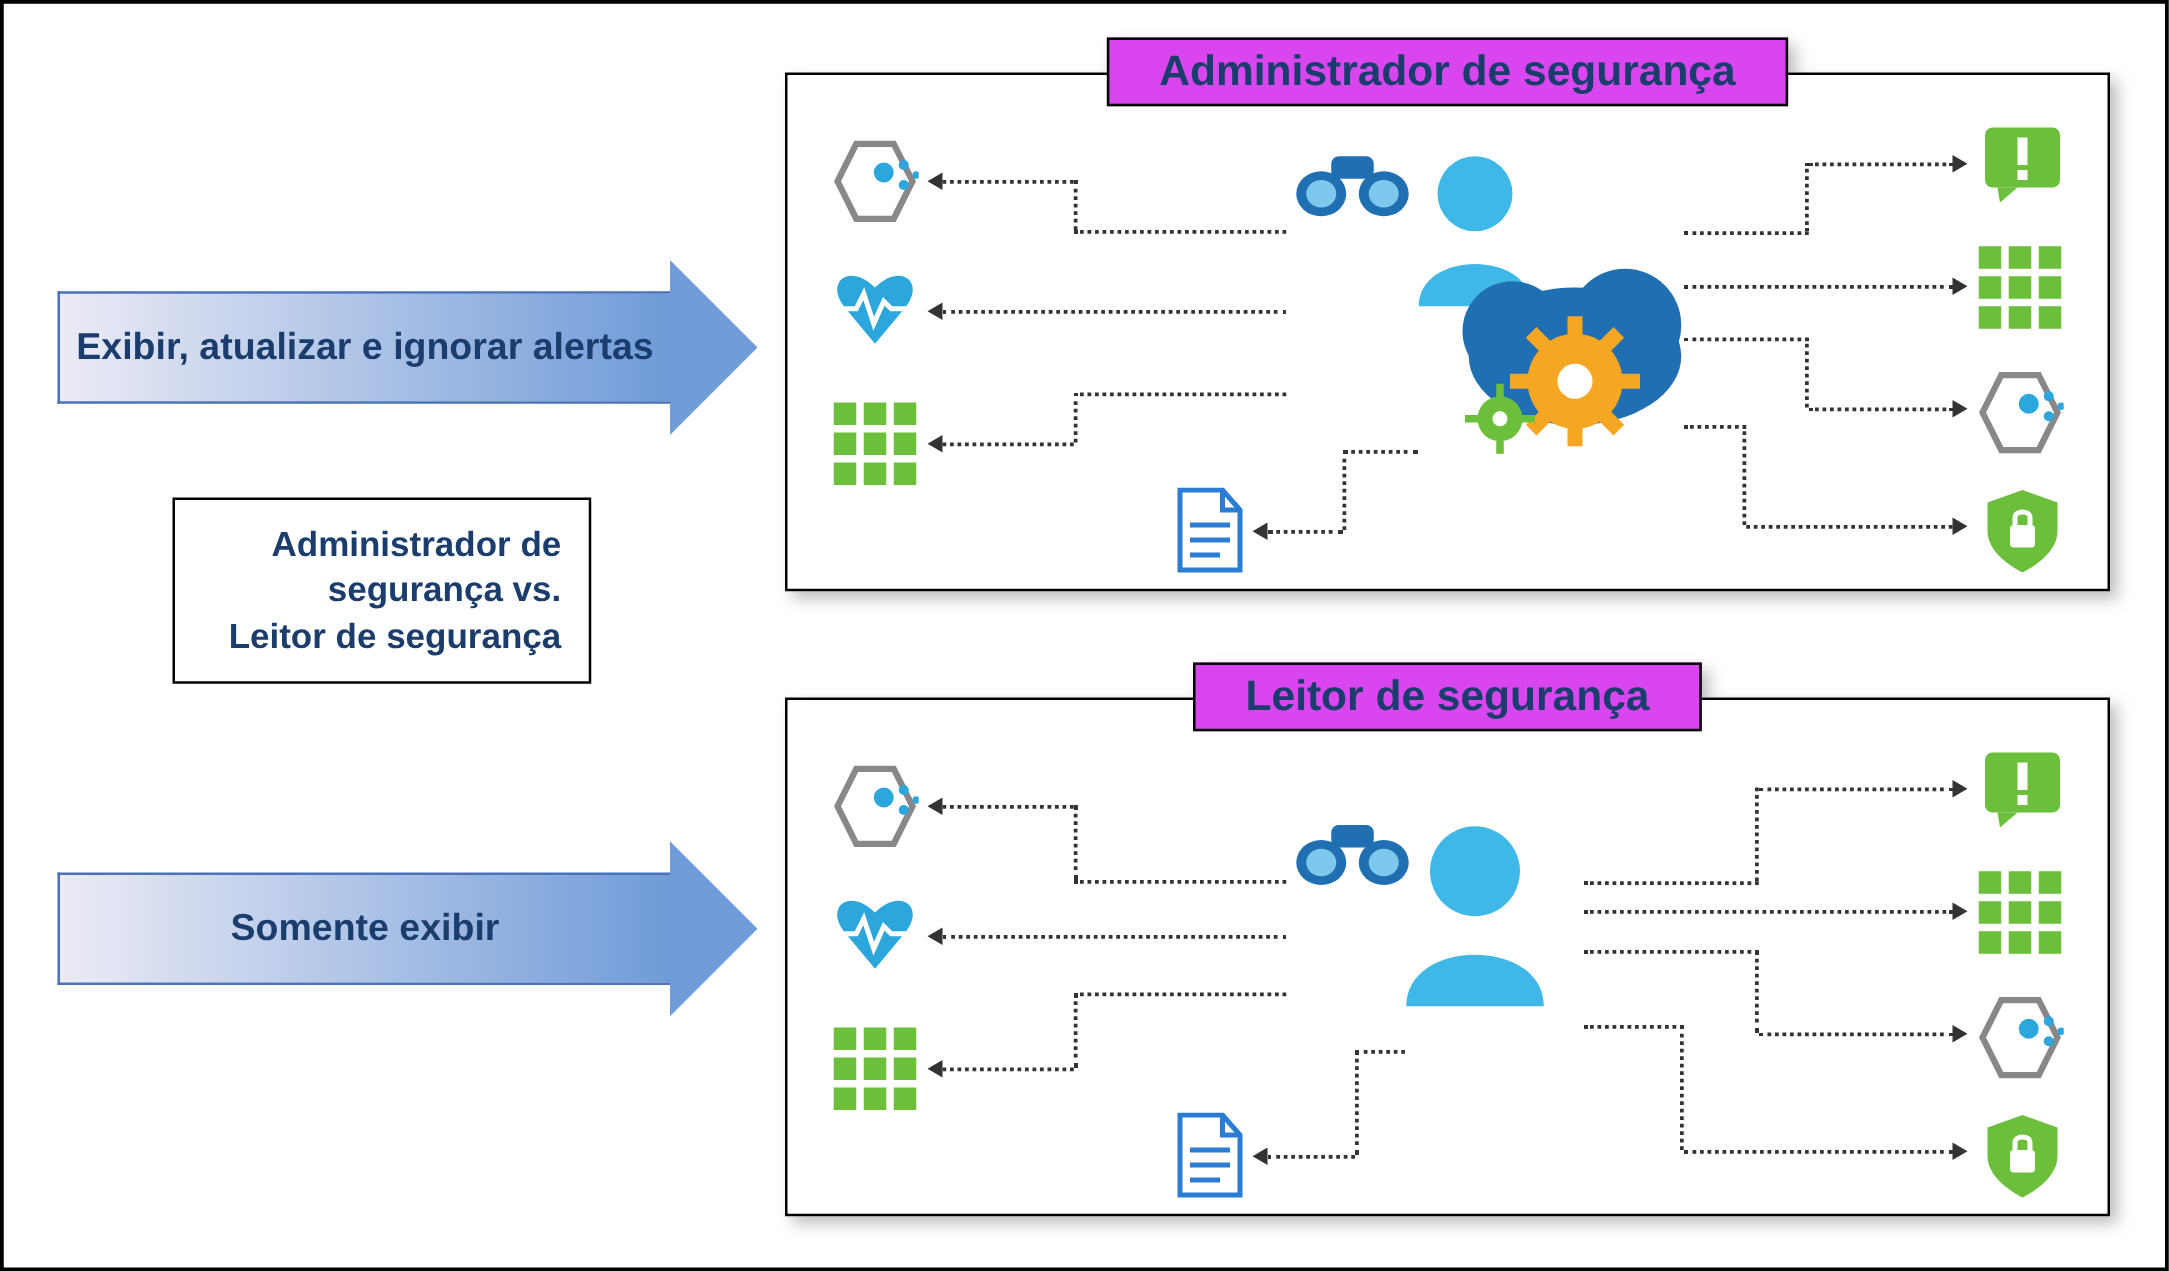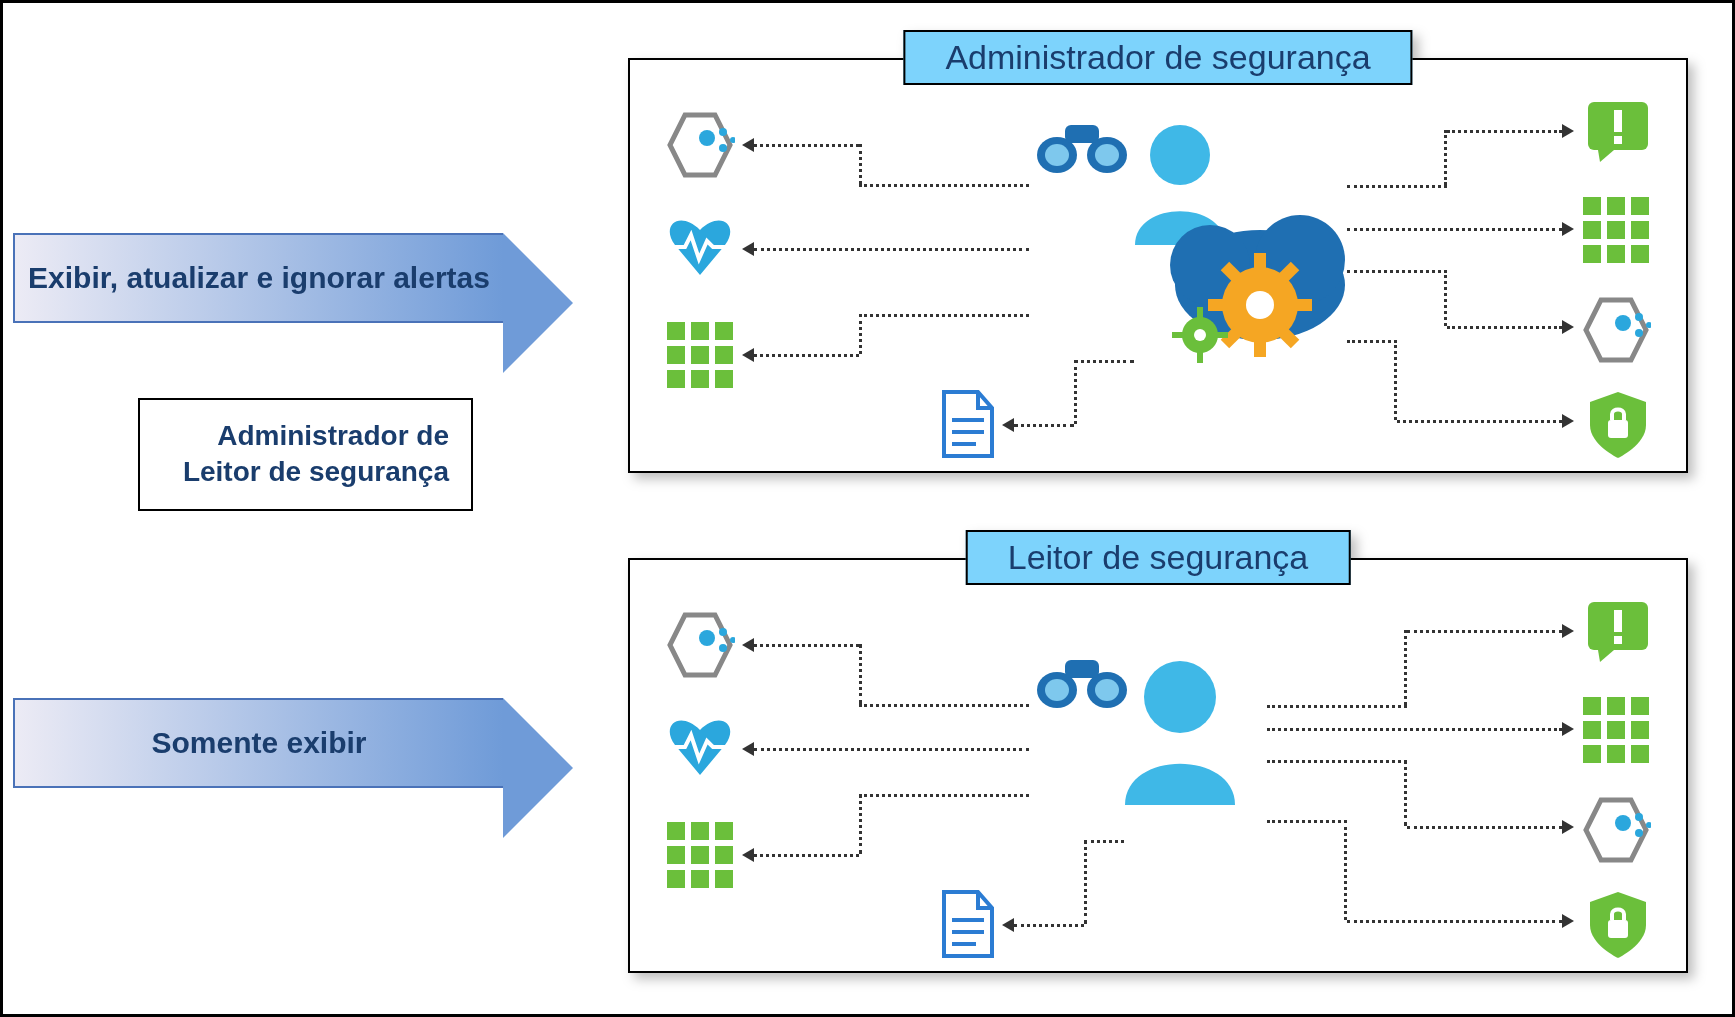--- a/index.html
+++ b/index.html
@@ -7,21 +7,23 @@
     font-family: "Segoe UI", Arial, sans-serif;
     background: #ffffff;
     width: 1735px;
     height: 1017px;
     position: relative;
     border: 3px solid #000;
   }
   .arrow {
     position: absolute;
     display: flex;
+    align-items: center;
     height: 90px;
+    margin-left: 33px;
   }
   .arrow-body {
     height: 90px;
     display: flex;
     align-items: center;
     justify-content: center;
     padding: 0 20px;
     border-top: 2px solid #4a72b8;
     border-bottom: 2px solid #4a72b8;
     border-left: 2px solid #4a72b8;
@@ -55,24 +57,24 @@
     position: absolute;
     border: 2px solid #000;
     background: #fff;
     filter: drop-shadow(6px 6px 6px rgba(0,0,0,.25));
   }
   .panel-title {
     position: absolute;
     top: -30px;
     left: 50%;
     transform: translateX(-50%);
-    background: #7dd3fc;
+    background: #d946ef;
     border: 2px solid #000;
     font-size: 34px;
-    font-weight: 400;
+    font-weight: 700;
     color: #1a3d6d;
     padding: 6px 40px;
     white-space: nowrap;
   }
   .icon { position: absolute; }
   .dotted-line { position: absolute; border-top: 3px dotted #333; }
   .dotted-line-v { position: absolute; border-left: 3px dotted #333; }
   .tri-left { position:absolute; width:0;height:0;border-top:7px solid transparent;border-bottom:7px solid transparent;border-right:12px solid #333;}
   .tri-right{ position:absolute; width:0;height:0;border-top:7px solid transparent;border-bottom:7px solid transparent;border-left:12px solid #333;}
 </style>
@@ -84,20 +86,21 @@
   <div class="arrow-head"></div>
 </div>
 
 <div class="arrow arrow-bottom" style="left:10px; top:695px;">
   <div class="arrow-body">Somente exibir</div>
   <div class="arrow-head"></div>
 </div>
 
 <div class="mid-box" style="left:135px; top:395px; width:335px;text-align:right;">
   <div>Administrador de</div>
+  <div>segurança vs.</div>
   <div>Leitor de segurança</div>
 </div>
 
 <div class="panel" style="left:625px; top:55px; width:1060px; height:415px;">
   <div class="panel-title">Administrador de segurança</div>
 
   <div class="icon" style="left:35px; top:50px;">
     <svg width="70" height="70">
         <polygon points="20,5 50,5 65,35 50,65 20,65 5,35" fill="none" stroke="#888" stroke-width="5"></polygon>
         <circle cx="42" cy="28" r="8" fill="#2ba7dd"></circle>

